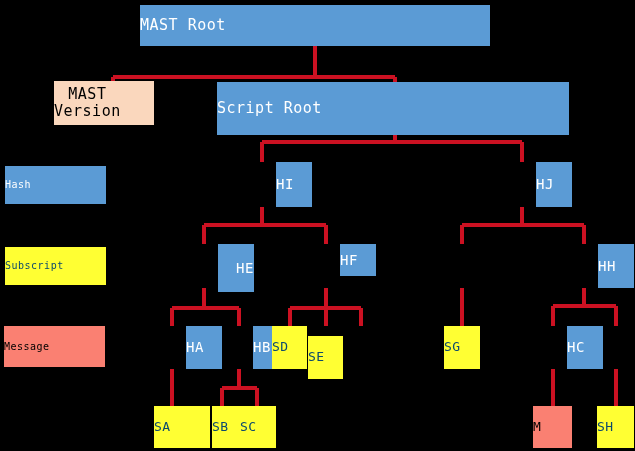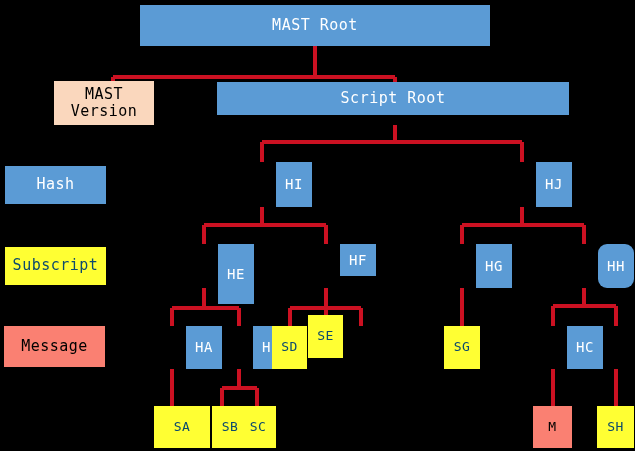--- a/index.html
+++ b/index.html
@@ -22,21 +22,21 @@
     top: 0;
     width: 635px;
     height: 451px;
     pointer-events: none;
   }
   .node {
     position: absolute;
     box-sizing: border-box;
     display: flex;
     align-items: center;
-    justify-content: center;
+    justify-content: flex-start;
     text-align: center;
     line-height: 1.15;
     z-index: 3;
     white-space: pre-line;
     letter-spacing: 0.5px;
   }
   .hash {
     background: #5b9bd5;
     color: #ffffff;
   }
@@ -46,21 +46,21 @@
   }
   .message {
     background: #fa8072;
     color: #000000;
   }
   .version {
     background: #fad7bd;
     color: #000000;
   }
   .legend-box {
-    font-size: 15px;
+    font-size: 10px;
   }
   .big-label {
     font-size: 15px;
   }
   .mid-label {
     font-size: 14px;
     margin-left: 32px;
   }
   .small-label {
     font-size: 13px;
@@ -136,54 +136,51 @@
   </div>
 
   <div class="node hash big-label" style="left:140px; top:5px; width:350px; height:41px;">
     <span>MAST Root</span>
   </div>
 
   <div class="node version big-label" style="left:54px; top:81px; width:100px; height:44px;">
     <span>MAST
 Version</span>
   </div>
-  <div class="node hash big-label" style="left:217px; top:82px; width:352px; height:33px;">
+  <div class="node hash big-label" style="left:217px; top:82px; width:352px; height:53px;">
     <span>Script Root</span>
   </div>
 
   <div class="node hash mid-label" style="left:244px; top:162px; width:36px; height:45px;">
     <span>HI</span>
   </div>
   <div class="node hash mid-label" style="left:504px; top:162px; width:36px; height:45px;">
     <span>HJ</span>
   </div>
 
-  <div class="node hash mid-label" style="left:186px; top:244px; width:36px; height:60px;">
+  <div class="node hash mid-label" style="left:186px; top:244px; width:36px; height:48px;padding-left:18px;">
     <span>HE</span>
   </div>
   <div class="node hash mid-label" style="left:308px; top:244px; width:36px; height:32px;">
     <span>HF</span>
   </div>
-  <div class="node hash mid-label" style="left:444px; top:244px; width:36px; height:44px;">
-    <span>HG</span>
-  </div>
-  <div class="node hash mid-label" style="left:566px; top:244px; width:36px; height:44px;border-radius:9px;">
+  <div class="node hash mid-label" style="left:566px; top:244px; width:36px; height:44px;">
     <span>HH</span>
   </div>
 
   <div class="node hash mid-label" style="left:154px; top:326px; width:36px; height:43px;">
     <span>HA</span>
   </div>
   <div class="node hash mid-label" style="left:221px; top:326px; width:36px; height:43px;">
     <span>HB</span>
   </div>
   <div class="node subscript small-label" style="left:272px; top:326px; width:35px; height:43px;">
     <span>SD</span>
   </div>
-  <div class="node subscript small-label" style="left:308px; top:315px; width:35px; height:43px;">
+  <div class="node subscript small-label" style="left:308px; top:336px; width:35px; height:43px;">
     <span>SE</span>
   </div>
   <div class="node subscript small-label" style="left:444px; top:326px; width:36px; height:43px;">
     <span>SG</span>
   </div>
   <div class="node hash mid-label" style="left:535px; top:326px; width:36px; height:43px;">
     <span>HC</span>
   </div>
 
   <div class="node subscript small-label" style="left:154px; top:406px; width:56px; height:42px;">

